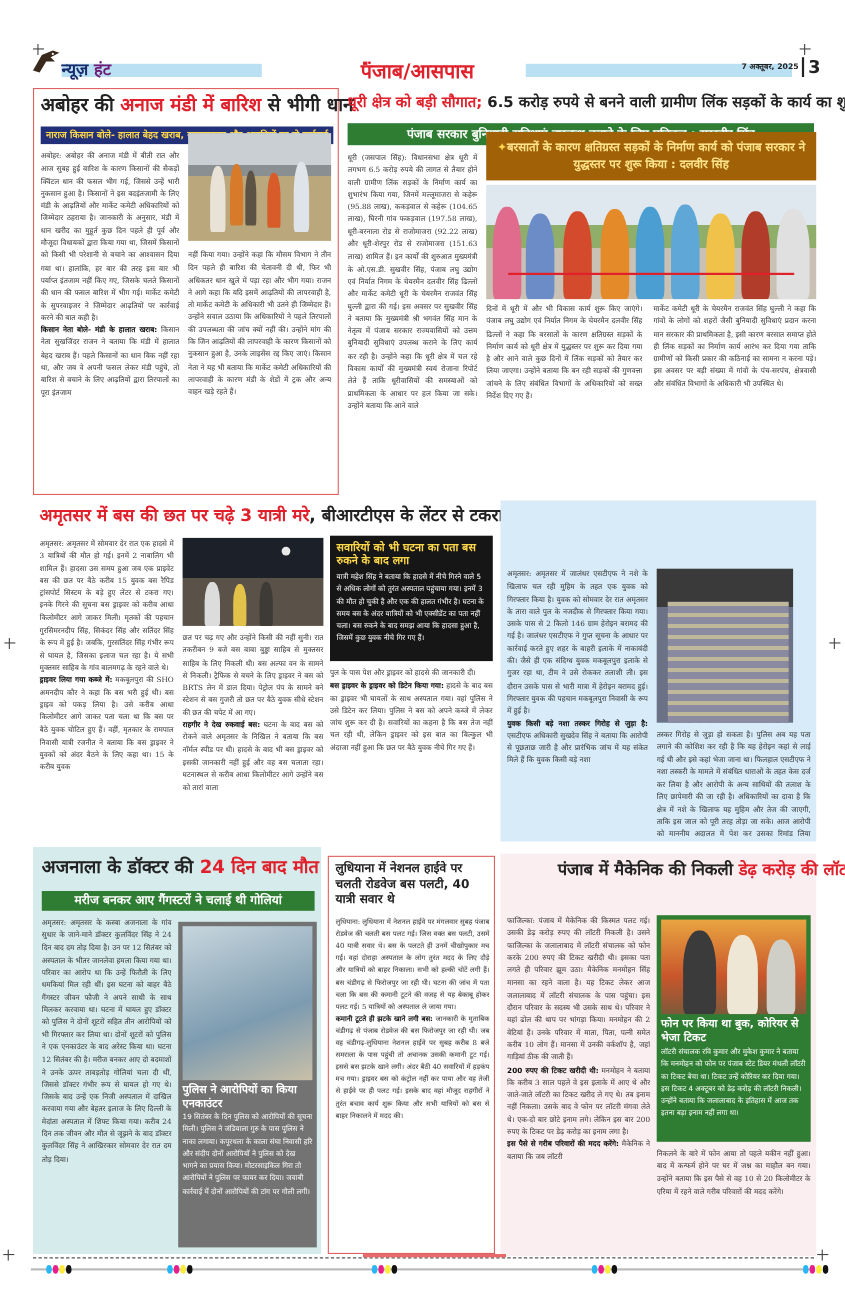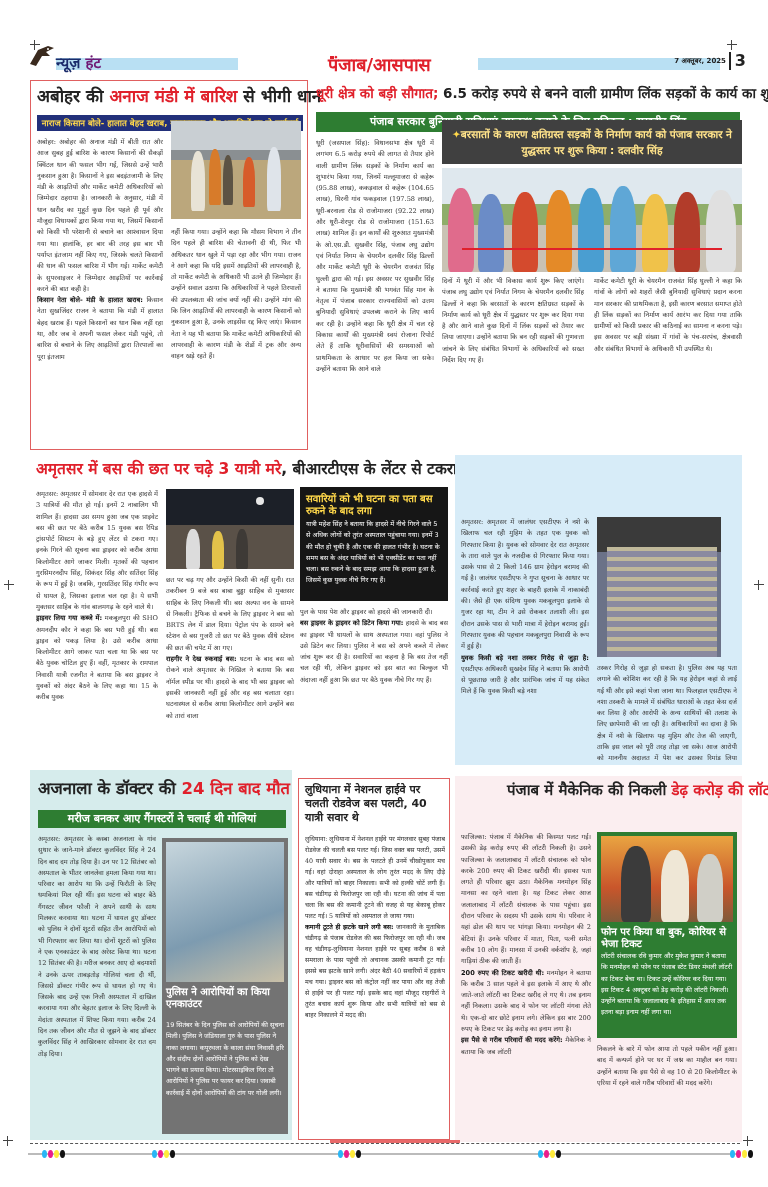--- a/index.html
+++ b/index.html
@@ -86,21 +86,21 @@
 </div>
 
 <div class="abs" style="left:312px;top:80px;width:430px;height:370px;">
   <div class="headline" style="left:4px;top:6px;font-size:13.5px;">
     <span class="red">धूरी क्षेत्र को बड़ी सौगात;</span><span> 6.5 करोड़ रुपये से बनने वाली ग्रामीण लिंक सड़कों के कार्य का शुभारंभ</span>
   </div>
   <div class="strip" style="left:4px;top:32px;width:424px;height:20px;background:#2e7d32;font-size:11px;line-height:20px;">पंजाब सरकार बुनियादी सुविधाएं उपलब्ध कराने के लिए प्रतिबद्ध : सुखवीर सिंह</div>
   <div class="col" style="left:4px;top:58px;width:118px;height:308px;">
     <span>धूरी (जसपाल सिंह): विधानसभा क्षेत्र धूरी में लगभग 6.5 करोड़ रुपये की लागत से तैयार होने वाली ग्रामीण लिंक सड़कों के निर्माण कार्य का शुभारंभ किया गया, जिनमें मल्लूमाजरा से कहेरू (95.88 लाख), ककड़वाल से कहेरू (104.65 लाख), घिरनी गांव फकड़वाल (197.58 लाख), धूरी-बरनाला रोड से राजोमाजरा (92.22 लाख) और धूरी-शेरपुर रोड से राजोमाजरा (151.63 लाख) शामिल हैं। इन कार्यों की शुरुआत मुख्यमंत्री के ओ.एस.डी. सुखवीर सिंह, पंजाब लघु उद्योग एवं निर्यात निगम के चेयरमैन दलवीर सिंह ढिल्लों और मार्केट कमेटी धूरी के चेयरमैन राजवंत सिंह घुल्ली द्वारा की गई। इस अवसर पर सुखवीर सिंह ने बताया कि मुख्यमंत्री श्री भगवंत सिंह मान के नेतृत्व में पंजाब सरकार राज्यवासियों को उत्तम बुनियादी सुविधाएं उपलब्ध कराने के लिए कार्य कर रही है। उन्होंने कहा कि धूरी क्षेत्र में चल रहे विकास कार्यों की मुख्यमंत्री स्वयं रोजाना रिपोर्ट लेते हैं ताकि धूरीवासियों की समस्याओं को प्राथमिकता के आधार पर हल किया जा सके। उन्होंने बताया कि आने वाले</span>
   </div>
-  <div class="strip" style="left:130px;top:40px;width:300px;height:44px;background:#404040;font-size:10.5px;line-height:16px;white-space:normal;padding:6px 8px;color:#ffe38a;">
+  <div class="strip" style="left:130px;top:40px;width:300px;height:44px;background:#a16207;font-size:10.5px;line-height:16px;white-space:normal;padding:6px 8px;color:#ffe38a;">
     <span style="color:#ffd84a;">✦</span><span>बरसातों के कारण क्षतिग्रस्त सड़कों के निर्माण कार्य को पंजाब सरकार ने युद्धस्तर पर शुरू किया : दलवीर सिंह</span>
   </div>
   <div class="photo grain" style="left:130px;top:88px;width:300px;height:104px;background:linear-gradient(180deg,#dfe8ee 0 35%,#8fae6a 35% 55%,#c9c2b4 55%);">
     <div class="fig" style="left:6px;top:20px;width:26px;height:84px;background:#e06b8c;"></div>
     <div class="fig" style="left:36px;top:26px;width:26px;height:78px;background:#6b8cc7;"></div>
     <div class="fig" style="left:70px;top:24px;width:26px;height:80px;background:#d44a2d;"></div>
     <div class="fig" style="left:104px;top:22px;width:26px;height:82px;background:#e48a28;"></div>
     <div class="fig" style="left:136px;top:20px;width:26px;height:84px;background:#4a9ed1;"></div>
     <div class="fig" style="left:168px;top:18px;width:26px;height:86px;background:#5fa7d6;"></div>
     <div class="fig" style="left:200px;top:26px;width:26px;height:78px;background:#f0c24a;"></div>
@@ -161,21 +161,21 @@
   <div class="headline" style="left:8px;top:10px;font-size:16.5px;">
     <span>अजनाला के डॉक्टर की </span><span class="red">24 दिन बाद मौत</span>
   </div>
   <div class="strip" style="left:8px;top:40px;width:248px;height:18px;background:#2e7d32;font-size:11px;line-height:18px;">मरीज बनकर आए गैंगस्टरों ने चलाई थी गोलियां</div>
   <div class="col" style="left:8px;top:64px;width:118px;height:302px;">
     <span>अमृतसर: अमृतसर के कस्बा अजनाला के गांव सुधार के जाने-माने डॉक्टर कुलविंदर सिंह ने 24 दिन बाद दम तोड़ दिया है। उन पर 12 सितंबर को अस्पताल के भीतर जानलेवा हमला किया गया था। परिवार का आरोप था कि उन्हें फिरौती के लिए धमकियां मिल रही थीं। इस घटना को बाहर बैठे गैंगस्टर जीवन फौजी ने अपने साथी के साथ मिलकर करवाया था। घटना में घायल हुए डॉक्टर को पुलिस ने दोनों शूटरों सहित तीन आरोपियों को भी गिरफ्तार कर लिया था। दोनों शूटरों को पुलिस ने एक एनकाउंटर के बाद अरेस्ट किया था। घटना 12 सितंबर की है। मरीज बनकर आए दो बदमाशों ने उनके ऊपर ताबड़तोड़ गोलियां चला दी थीं, जिससे डॉक्टर गंभीर रूप से घायल हो गए थे। जिसके बाद उन्हें एक निजी अस्पताल में दाखिल करवाया गया और बेहतर इलाज के लिए दिल्ली के मेदांता अस्पताल में शिफ्ट किया गया। करीब 24 दिन तक जीवन और मौत से जूझने के बाद डॉक्टर कुलविंदर सिंह ने आखिरकार सोमवार देर रात दम तोड़ दिया।</span>
   </div>
   <div class="inset" style="left:132px;top:68px;width:126px;height:296px;background:#737373;padding:4px;">
     <div class="photo" style="position:relative;width:118px;height:140px;background:linear-gradient(160deg,#c7d6dd,#7d9bb0 60%,#c9c0a8);"></div>
     <div class="ih" style="color:#fff;font-size:10px;margin-top:4px;">पुलिस ने आरोपियों का किया एनकाउंटर</div>
-    <div class="ib" style="margin-top:11px;">19 सितंबर के दिन पुलिस को आरोपियों की सूचना मिली। पुलिस ने जंडियाला गुरु के पास पुलिस ने नाका लगाया। कपूरथला के काला संघा निवासी हरि और संदीप दोनों आरोपियों ने पुलिस को देख भागने का प्रयास किया। मोटरसाइकिल गिरा तो आरोपियों ने पुलिस पर फायर कर दिया। जवाबी कार्रवाई में दोनों आरोपियों की टांग पर गोली लगी।</div>
+    <div class="ib" style="margin-top:1px;">19 सितंबर के दिन पुलिस को आरोपियों की सूचना मिली। पुलिस ने जंडियाला गुरु के पास पुलिस ने नाका लगाया। कपूरथला के काला संघा निवासी हरि और संदीप दोनों आरोपियों ने पुलिस को देख भागने का प्रयास किया। मोटरसाइकिल गिरा तो आरोपियों ने पुलिस पर फायर कर दिया। जवाबी कार्रवाई में दोनों आरोपियों की टांग पर गोली लगी।</div>
   </div>
 </div>
 
 <div class="box" style="left:298px;top:778px;width:152px;height:362px;">
   <div class="headline" style="left:6px;top:4px;width:140px;font-size:11px;white-space:normal;line-height:14px;">लुधियाना में नेशनल हाईवे पर चलती रोडवेज बस पलटी, 40 यात्री सवार थे</div>
   <div class="col" style="left:6px;top:54px;width:140px;height:304px;font-size:6.3px;line-height:11px;">
     <span>लुधियाना: लुधियाना में नेशनल हाईवे पर मंगलवार सुबह पंजाब रोडवेज की चलती बस पलट गई। जिस वक्त बस पलटी, उसमें 40 यात्री सवार थे। बस के पलटते ही उनमें चीखोपुकार मच गई। वहां दोराहा अस्पताल के लोग तुरंत मदद के लिए दौड़े और यात्रियों को बाहर निकाला। सभी को हल्की चोटें लगी हैं। बस चंडीगढ़ से फिरोजपुर जा रही थी। घटना की जांच में पता चला कि बस की कमानी टूटने की वजह से यह बेकाबू होकर पलट गई। 5 यात्रियों को अस्पताल ले जाया गया।</span><br>
     <b>कमानी टूटते ही झटके खाने लगी बस:</b><span> जानकारी के मुताबिक चंडीगढ़ से पंजाब रोडवेज की बस फिरोजपुर जा रही थी। जब वह चंडीगढ़-लुधियाना नेशनल हाईवे पर सुबह करीब 8 बजे समराला के पास पहुंची तो अचानक उसकी कमानी टूट गई। इससे बस झटके खाने लगी। अंदर बैठी 40 सवारियों में हड़कंप मच गया। ड्राइवर बस को कंट्रोल नहीं कर पाया और वह तेजी से हाईवे पर ही पलट गई। इसके बाद वहां मौजूद राहगीरों ने तुरंत बचाव कार्य शुरू किया और सभी यात्रियों को बस से बाहर निकालने में मदद की।</span>
   </div>
 </div>

